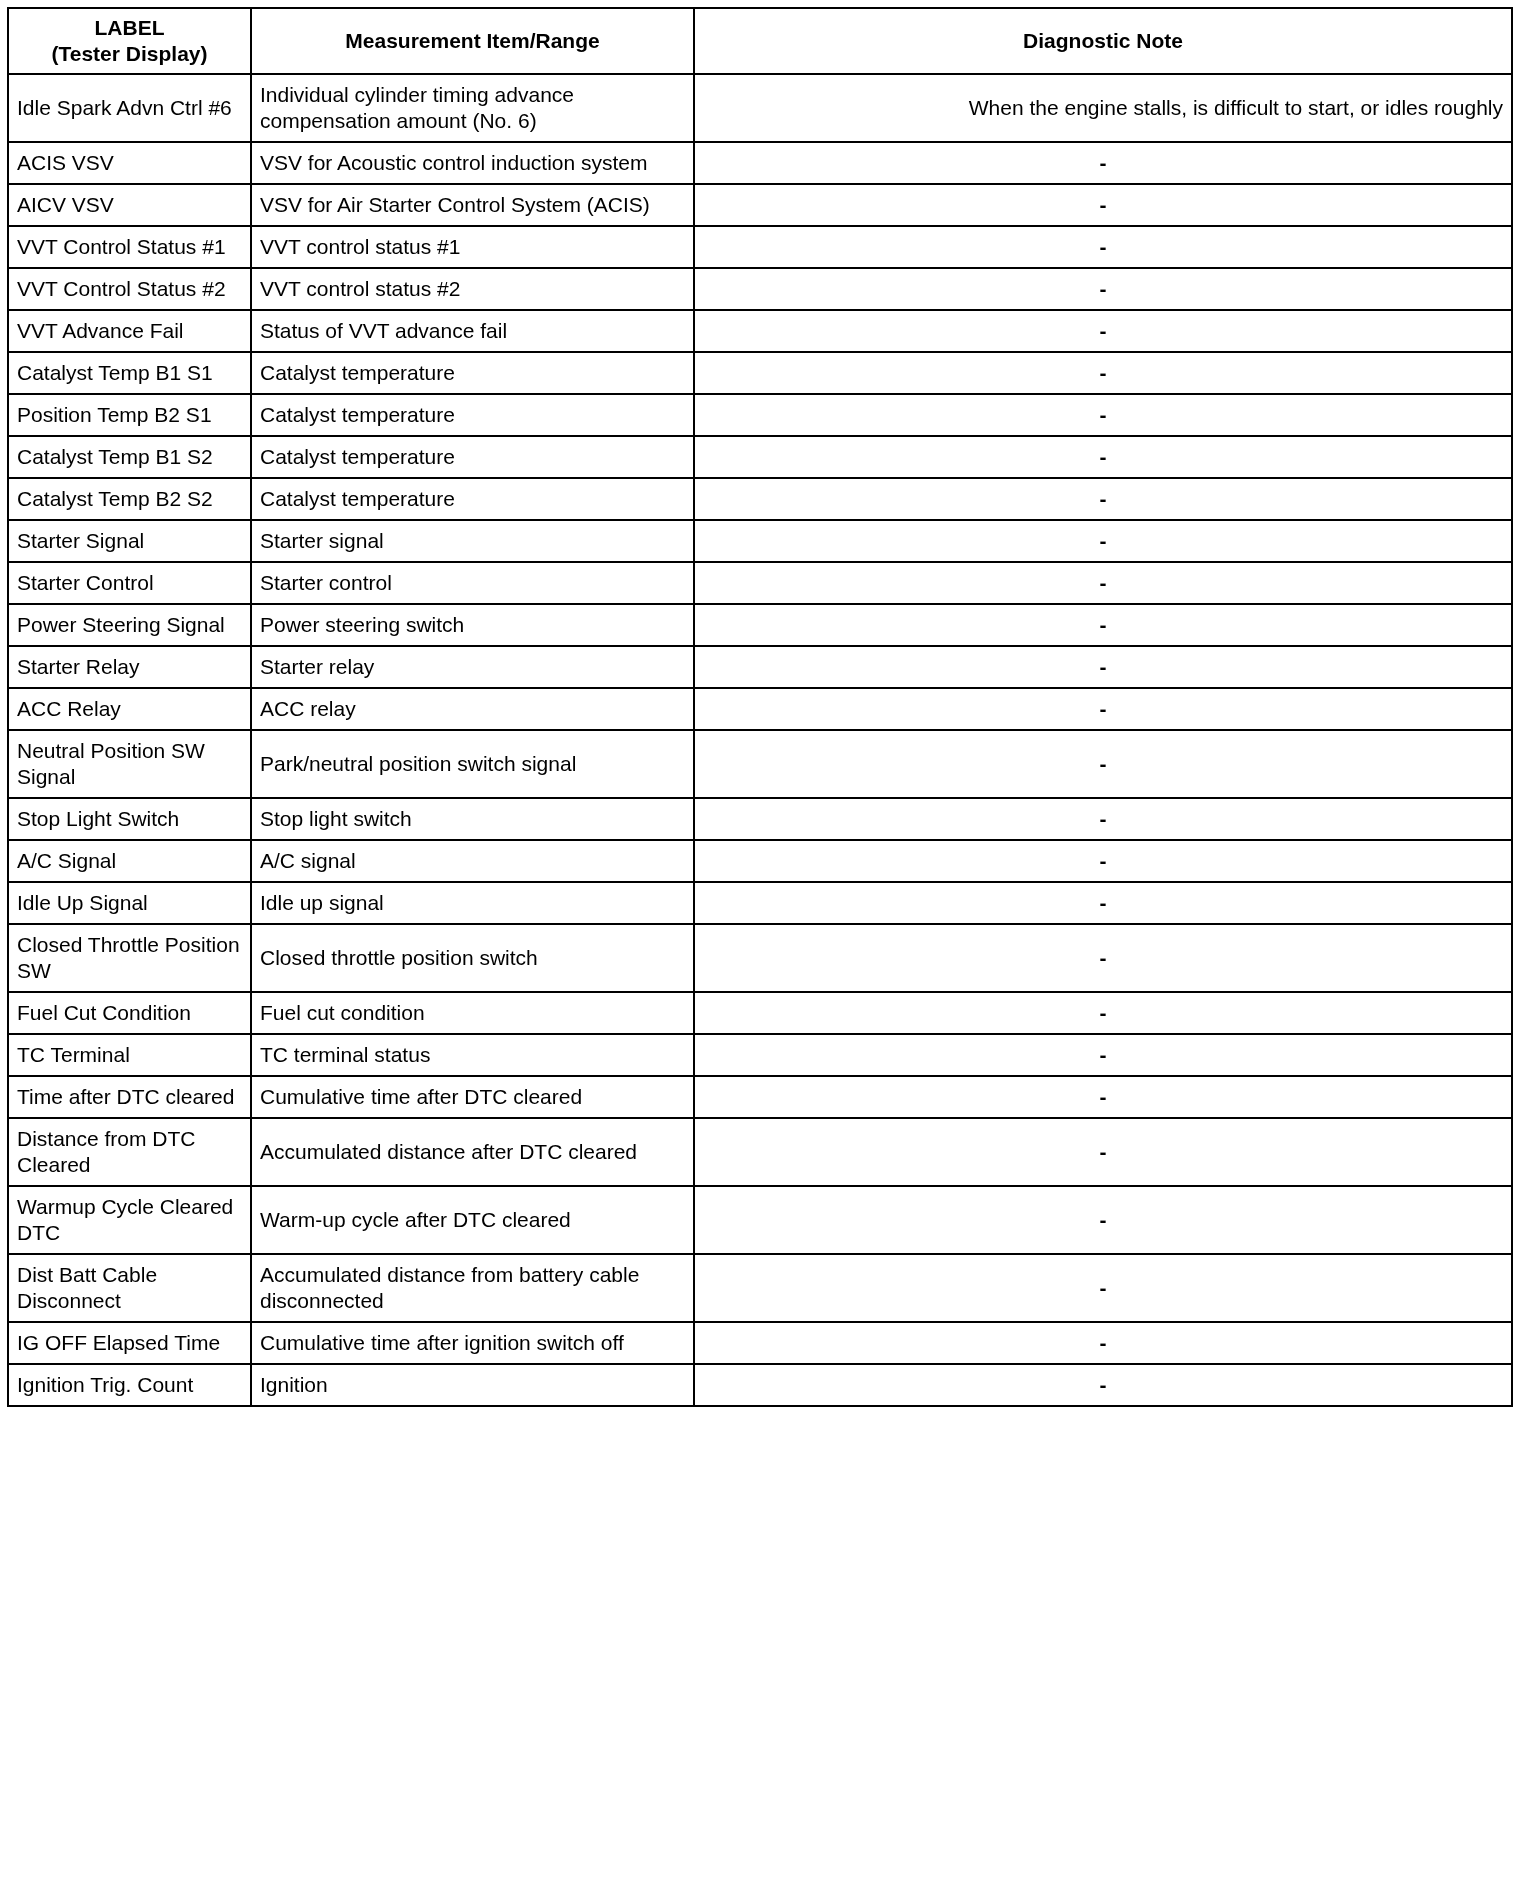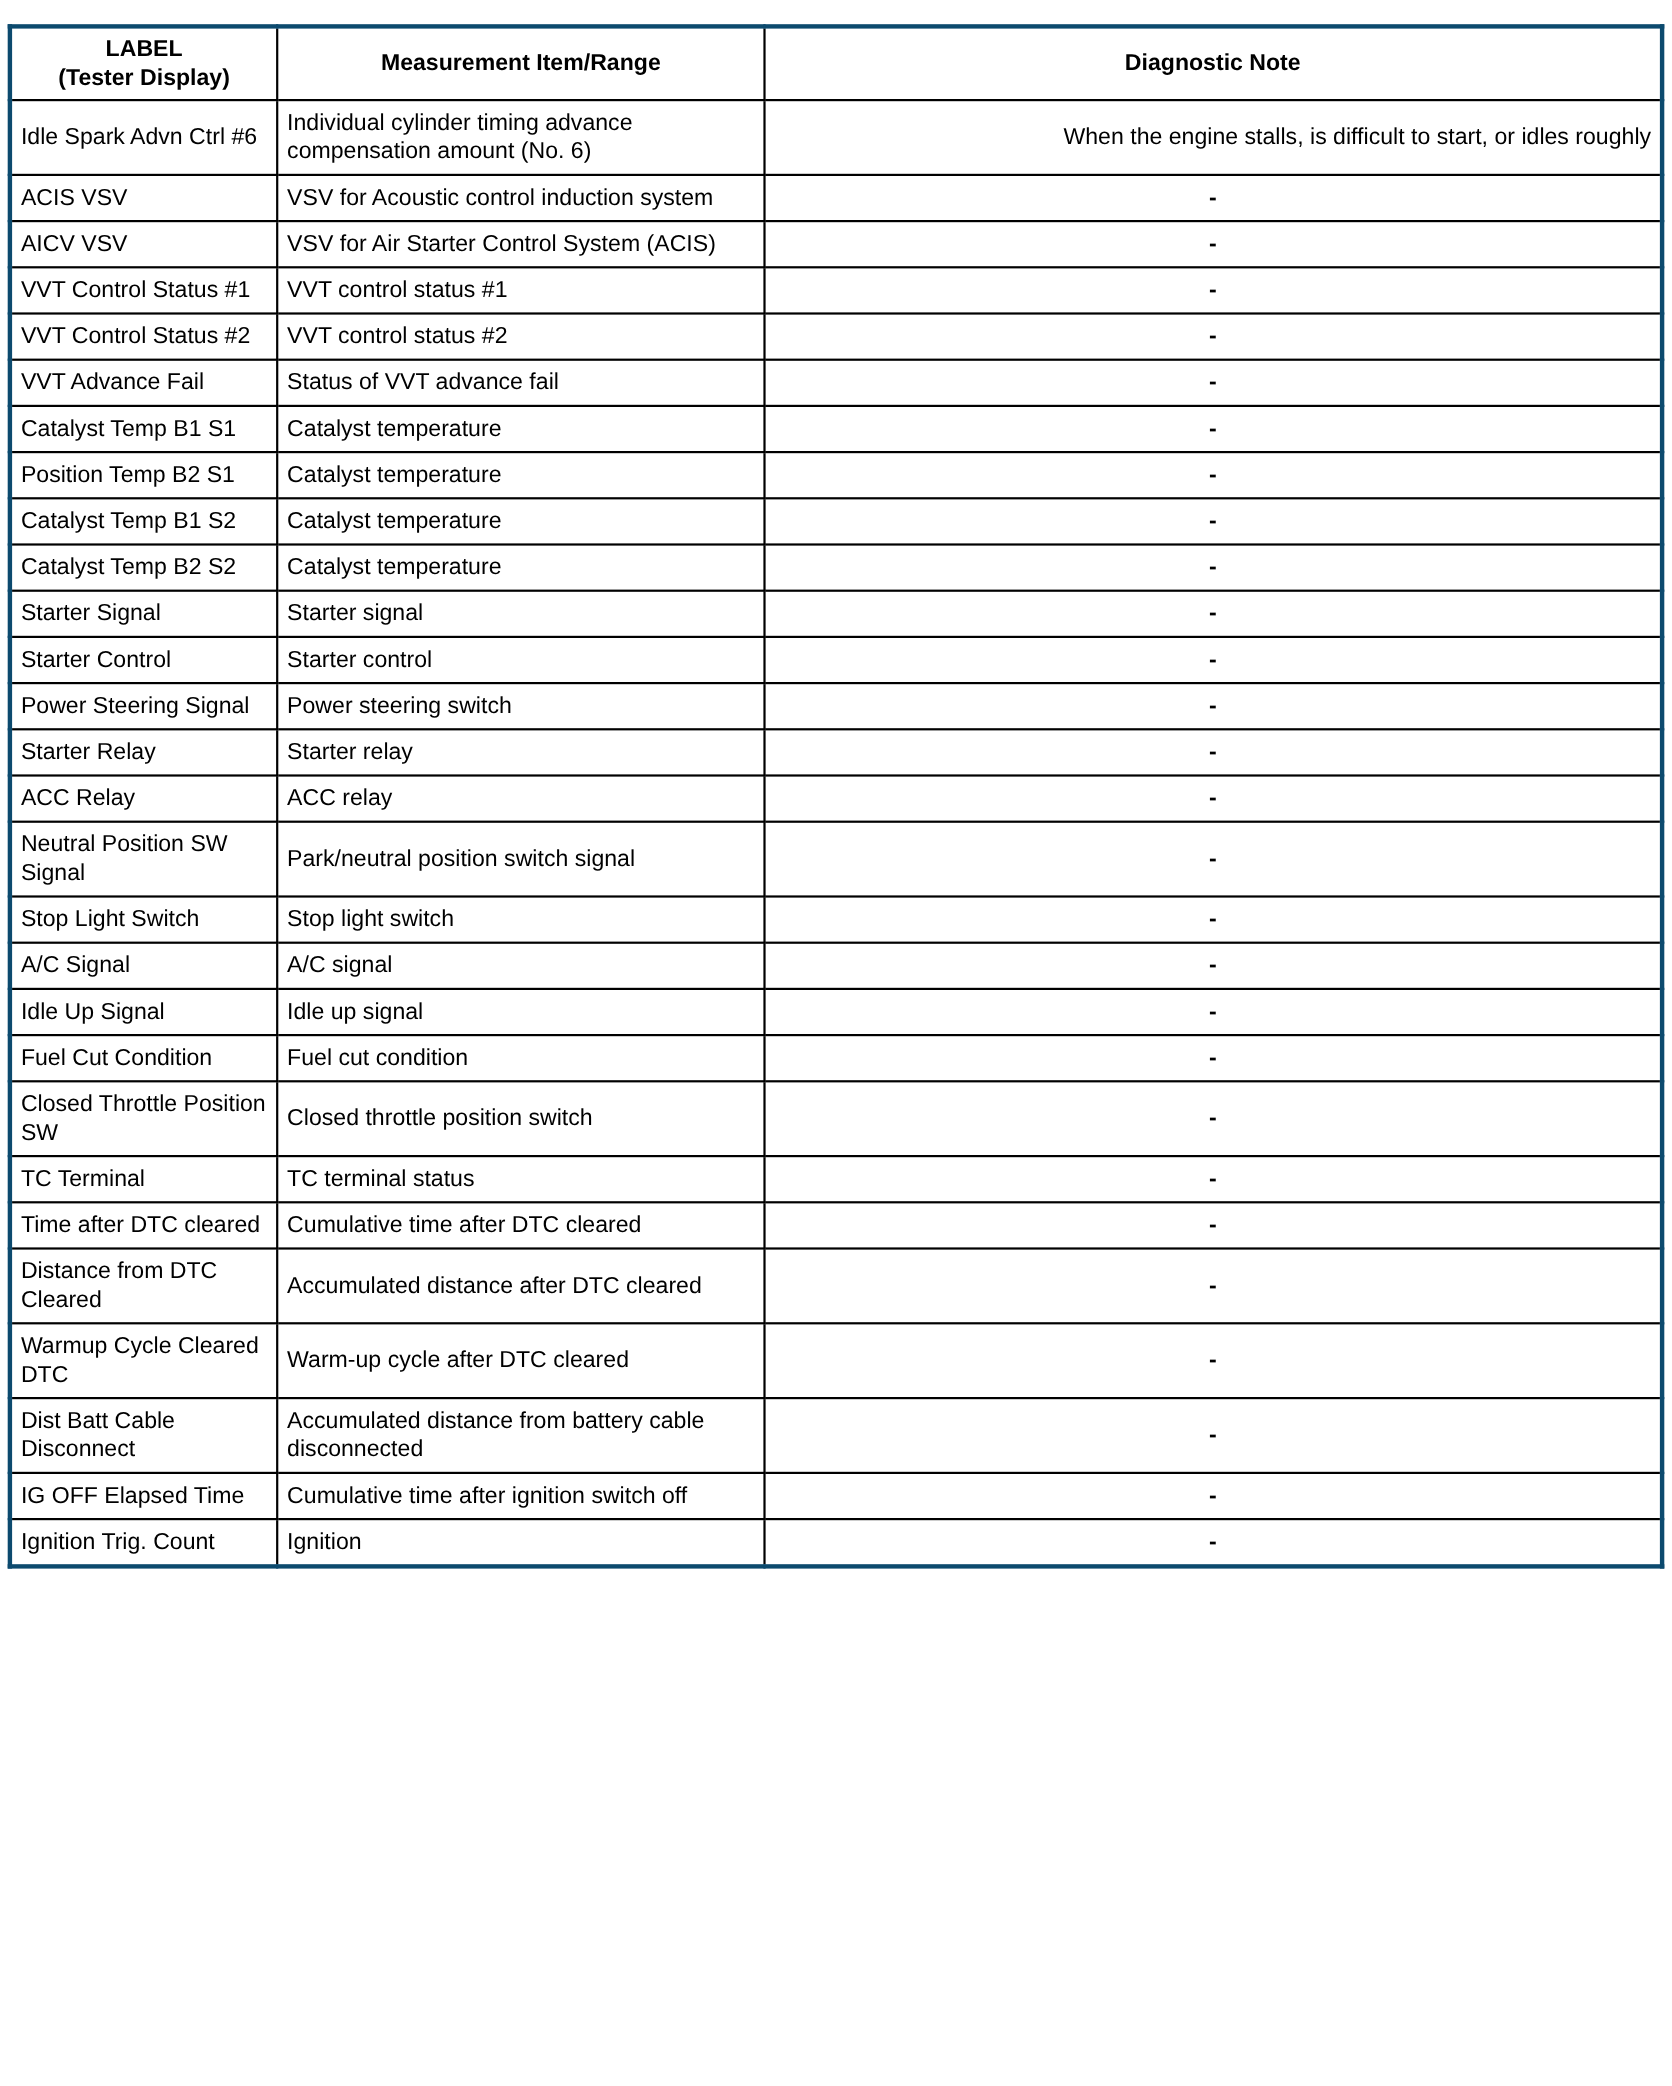--- a/index.html
+++ b/index.html
@@ -12,22 +12,21 @@
     min-height: 1896px;
     font-family: "Liberation Sans", "DejaVu Sans", sans-serif;
     color: #000000;
     box-sizing: border-box;
     padding: 7px;
   }
   table.tester-table {
     border-collapse: collapse;
     width: 100%;
     table-layout: fixed;
-    border: 4px solid #0c4a6e;
-    margin-top: 15px;
+    border: 2px solid #0c4a6e;
   }
   table.tester-table th,
   table.tester-table td {
     border: 2px solid #000000;
     font-size: 21px;
     line-height: 26px;
     padding: 7px 8px;
     vertical-align: middle;
     word-wrap: break-word;
   }
@@ -158,27 +157,27 @@
         <td class="col-label">A/C Signal</td>
         <td class="col-item">A/C signal</td>
         <td class="col-note center">-</td>
       </tr>
       <tr>
         <td class="col-label">Idle Up Signal</td>
         <td class="col-item">Idle up signal</td>
         <td class="col-note center">-</td>
       </tr>
       <tr>
+        <td class="col-label">Closed Throttle Position SW</td>
+        <td class="col-item">Closed throttle position switch</td>
+        <td class="col-note center">-</td>
+      </tr>
+      <tr>
         <td class="col-label">Fuel Cut Condition</td>
         <td class="col-item">Fuel cut condition</td>
-        <td class="col-note center">-</td>
-      </tr>
-      <tr>
-        <td class="col-label">Closed Throttle Position SW</td>
-        <td class="col-item">Closed throttle position switch</td>
         <td class="col-note center">-</td>
       </tr>
       <tr>
         <td class="col-label">TC Terminal</td>
         <td class="col-item">TC terminal status</td>
         <td class="col-note center">-</td>
       </tr>
       <tr>
         <td class="col-label">Time after DTC cleared</td>
         <td class="col-item">Cumulative time after DTC cleared</td>

